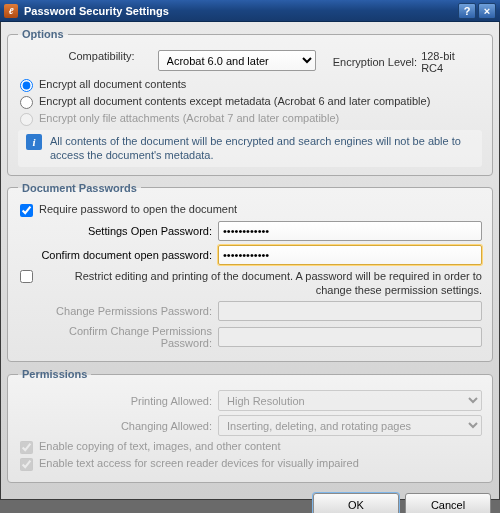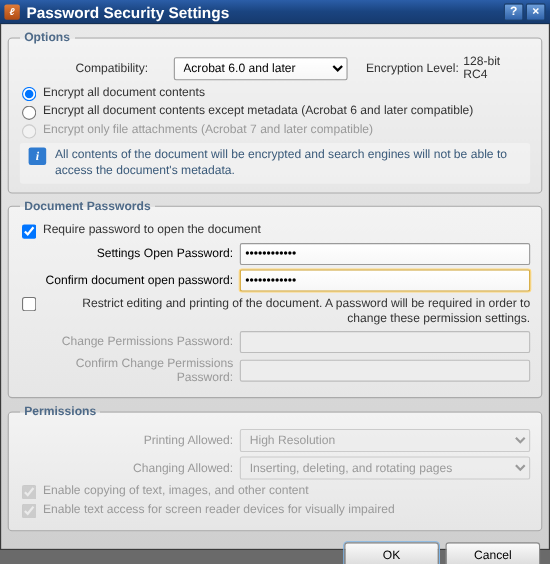--- a/index.html
+++ b/index.html
@@ -16,21 +16,21 @@
   .titlebar {
     height: 22px;
     background: linear-gradient(to bottom, #2b5ea8 0%, #1a4480 50%, #163a6e 100%);
     color: #fff;
     font-weight: bold;
     display: flex;
     align-items: center;
     padding: 0 4px;
     border-bottom: 1px solid #0c2a52;
   }
-  .titlebar .title-text { flex: 1; padding-left: 4px; font-size: 14px; }
+  .titlebar .title-text { flex: 1; padding-left: 4px; font-size: 11px; }
   .titlebar .ctl {
     width: 18px; height: 16px;
     background: linear-gradient(to bottom,#6fa0db,#2f62a9);
     border: 1px solid #1c406e;
     border-radius: 2px;
     margin-left: 2px;
     display: flex; align-items: center; justify-content: center;
     color: #fff; font-weight: bold; font-size: 11px;
     cursor: default;
   }
@@ -47,21 +47,21 @@
     background: linear-gradient(to bottom,#f3f3f3 0%,#e6e6e6 100%);
     margin: 0 0 6px 0;
     padding: 6px 10px 8px 10px;
   }
   fieldset.group > legend {
     padding: 0 4px;
     color: #4e6a88;
     font-size: 11px;
     font-weight: bold;
   }
-  .row { display: flex; align-items: center; margin: 4px 4px; gap: 17px; }
+  .row { display: flex; margin: 4px 4px; gap: 17px; }
   .row label.right {
     text-align: right;
     padding-right: 6px;
     color: #333;
   }
   select, input[type=text], input[type=password] {
     font-family: inherit;
     font-size: 11px;
     border: 1px solid #9a9a9a;
     border-radius: 2px;

